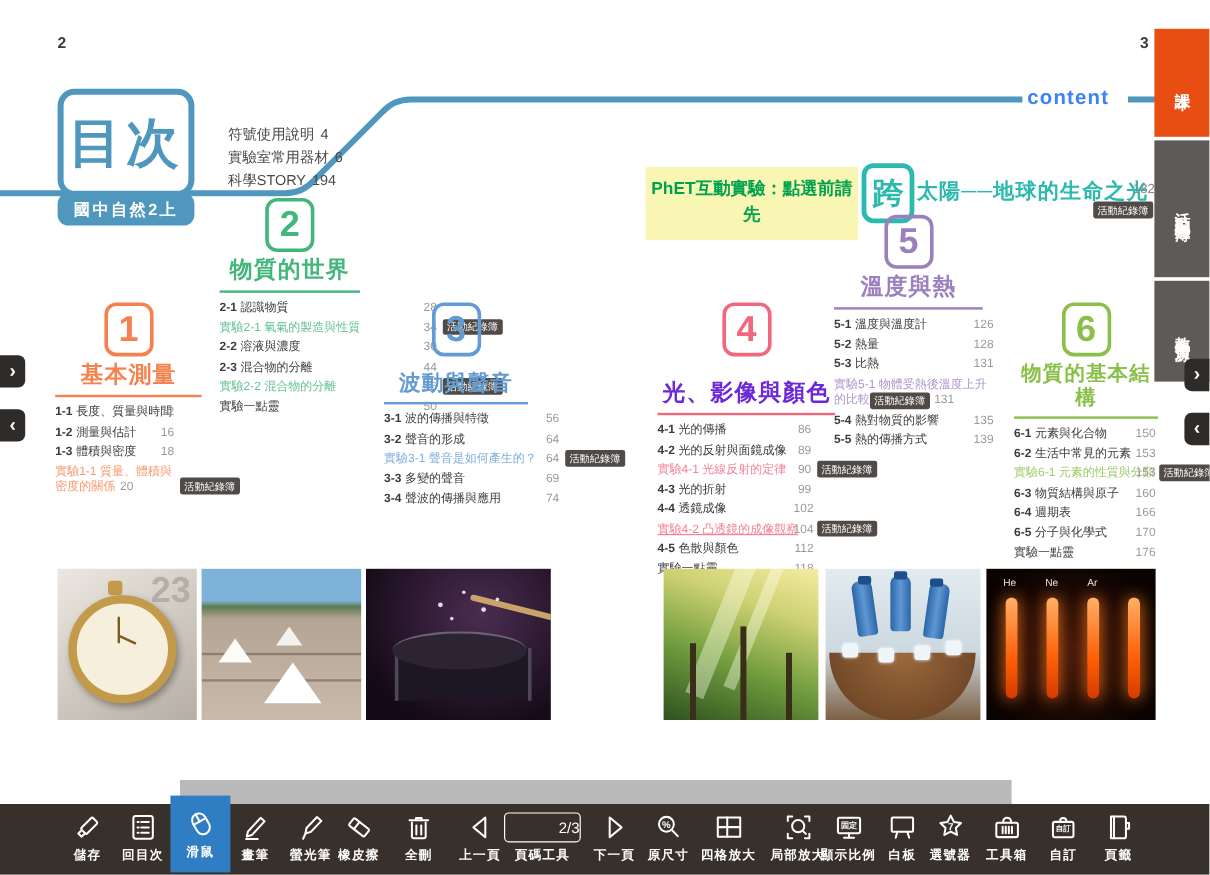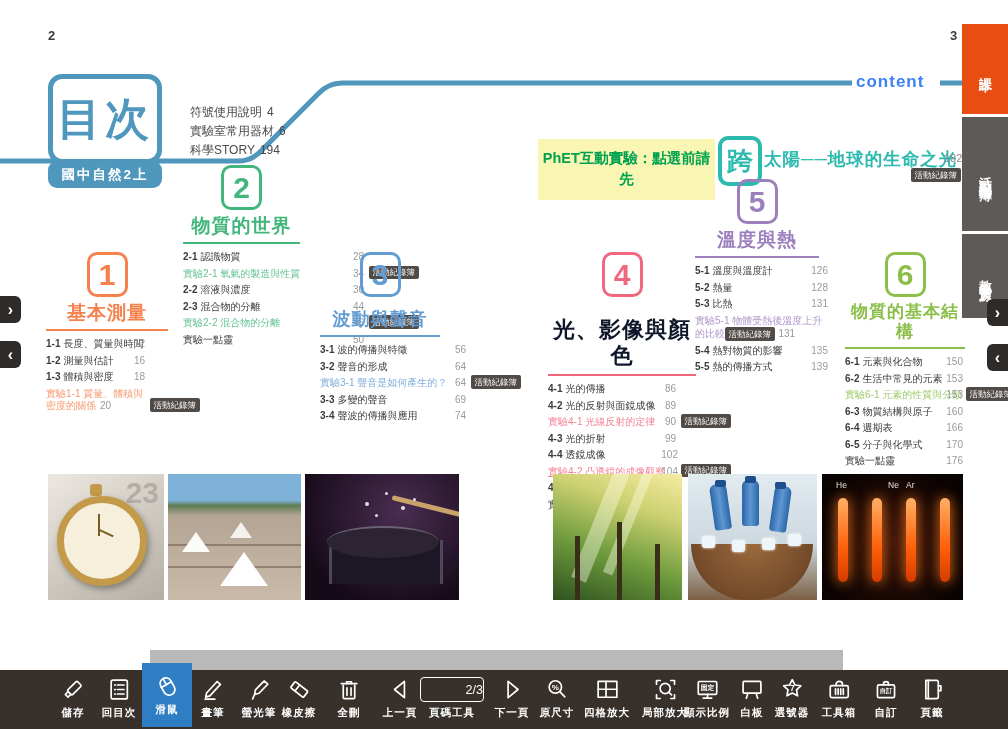--- a/index.html
+++ b/index.html
@@ -243,21 +243,21 @@
         <div class="row">
           <span class="no">3-4</span>
           <span class="lbl">聲波的傳播與應用</span>
           <span class="pg">74</span>
         </div>
       </div>
     </div>
     <div class="chapter" style="left: 548px; top: 252px;">
       <div class="ch-head" style="width: 148px;">
         <div class="ch-badge" style="color: rgb(241, 104, 126); border-color: rgb(241, 104, 126);">4</div>
-        <div class="ch-title" style="color: #0f172a; font-size: 22px; margin-top: 20px;">光、影像與顏色</div>
+        <div class="ch-title" style="color: #6d28d9; font-size: 19px; margin-top: 20px;">光、影像與顏色</div>
         <div class="ch-rule" style="background: rgb(241, 104, 126);"></div>
       </div>
       <div class="ch-rows" style="width: 130px;">
         <div class="row">
           <span class="no">4-1</span>
           <span class="lbl">光的傳播</span>
           <span class="pg">86</span>
         </div>
         <div class="row">
           <span class="no">4-2</span>
@@ -414,21 +414,21 @@
   <div class="cap" style="left:27px;top:6px"></div>
   <div class="cap" style="left:57px;top:2px"></div>
   <div class="cap" style="left:87px;top:8px"></div>
   <div class="cube" style="left:14px;top:62px"></div>
   <div class="cube" style="left:44px;top:66px"></div>
   <div class="cube" style="left:74px;top:64px"></div>
   <div class="cube" style="left:100px;top:60px"></div>
 </div>
 <div class="photo" id="img-tubes">
   <span class="el" style="left:14px">He</span>
-  <span class="el" style="left:66px">Ne</span>
+  <span class="el" style="left:49px">Ne</span>
   <span class="el" style="left:84px">Ar</span>
   <div class="tube" style="left:16px"></div>
   <div class="tube" style="left:50px"></div>
   <div class="tube" style="left:84px"></div>
   <div class="tube" style="left:118px"></div>
 </div>
 
 <div class="edge-btn" style="left:0;top:296px;border-radius:0 6px 6px 0">›</div>
 <div class="edge-btn" style="left:0;top:341px;border-radius:0 6px 6px 0">‹</div>
 <div class="edge-btn" style="left:987px;top:299px;border-radius:6px 0 0 6px">›</div>

